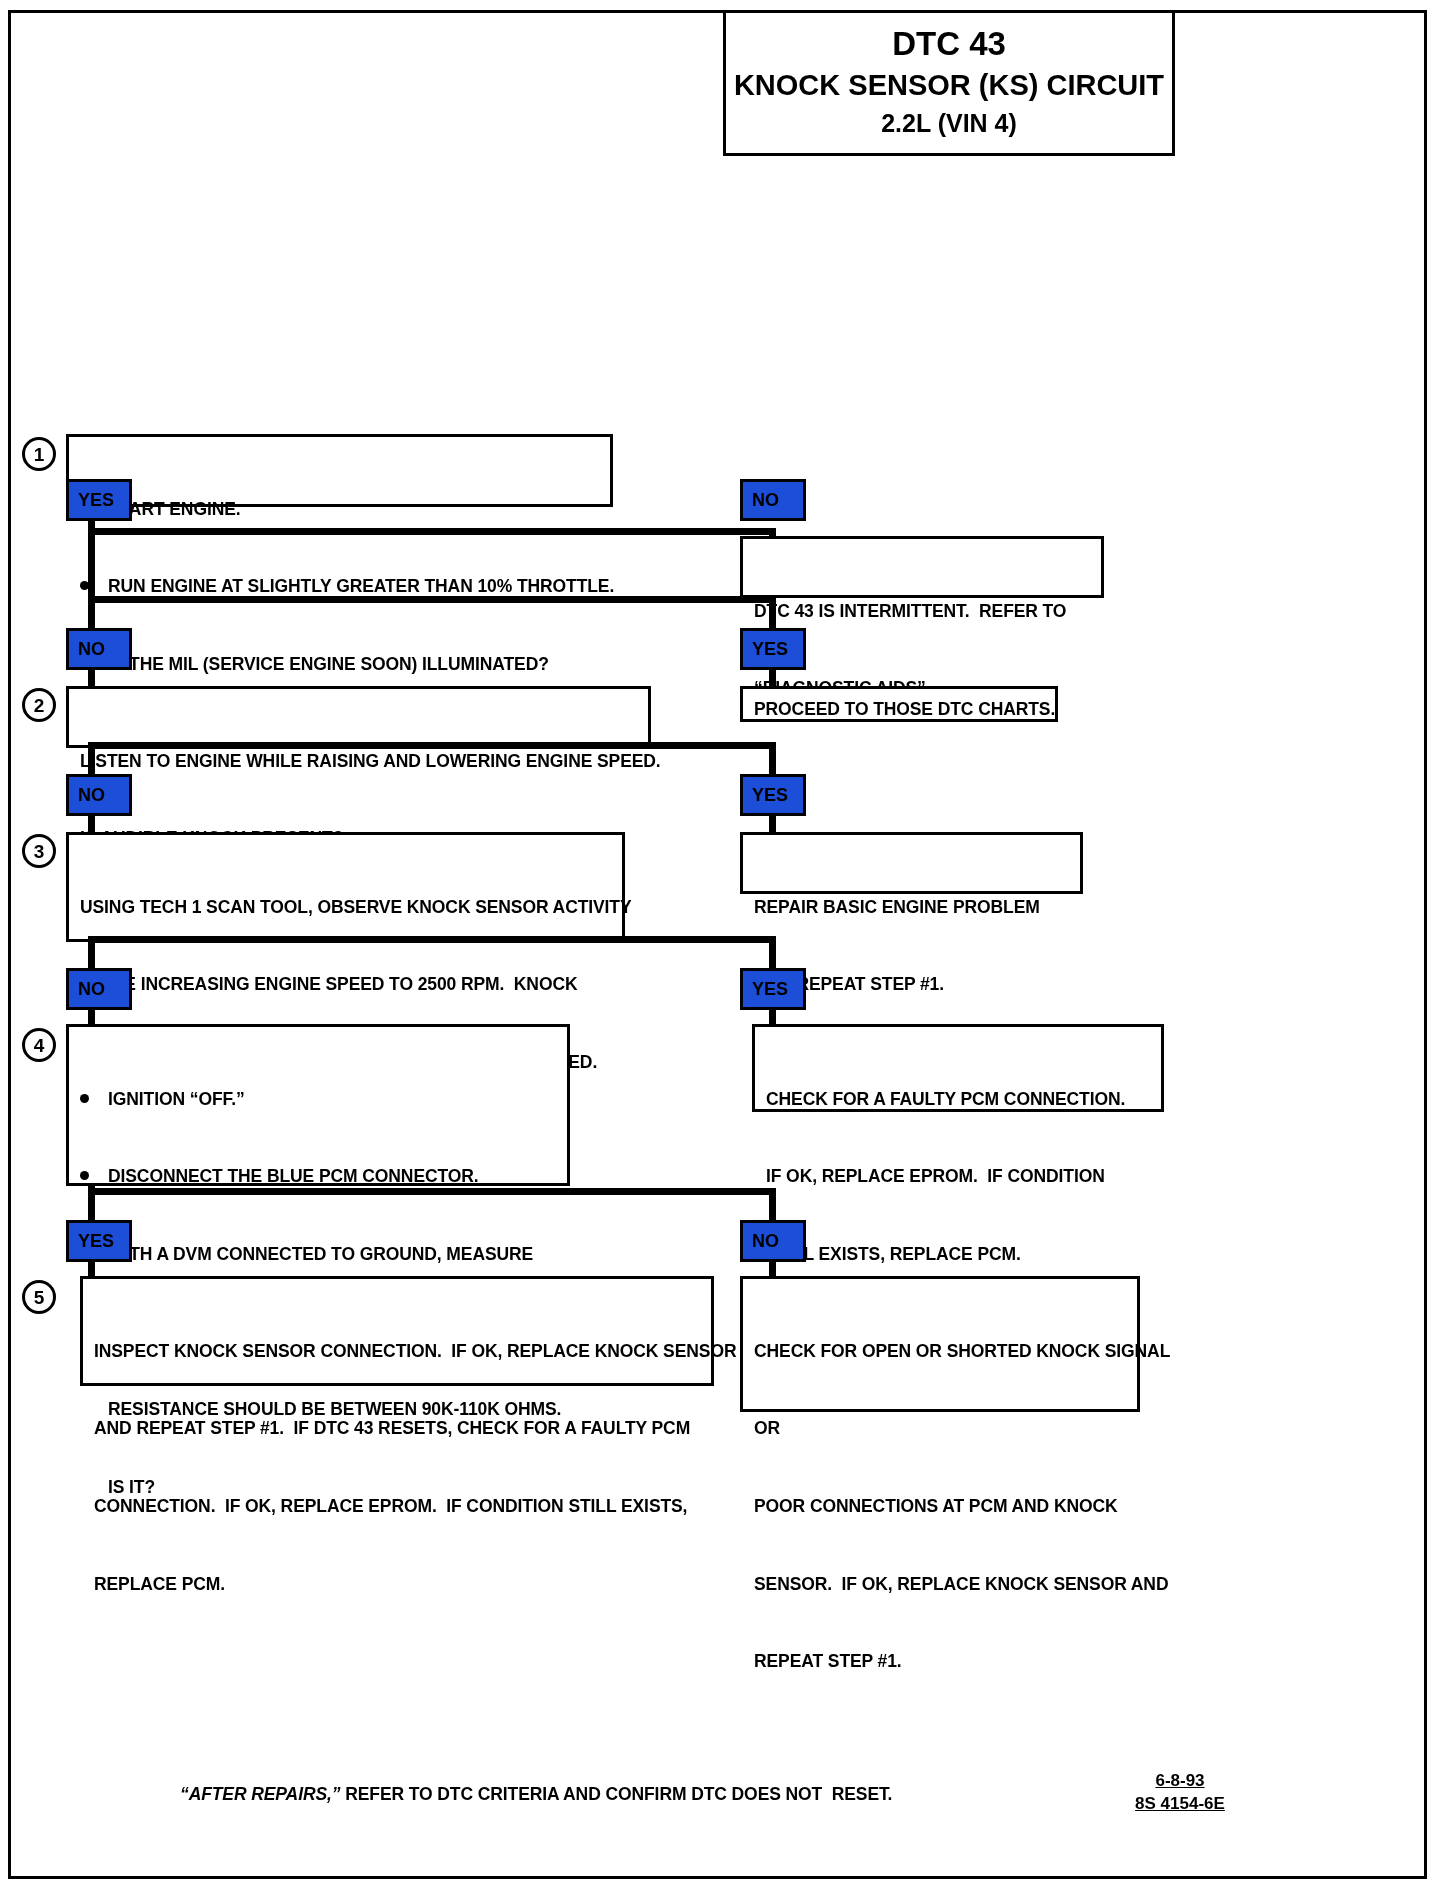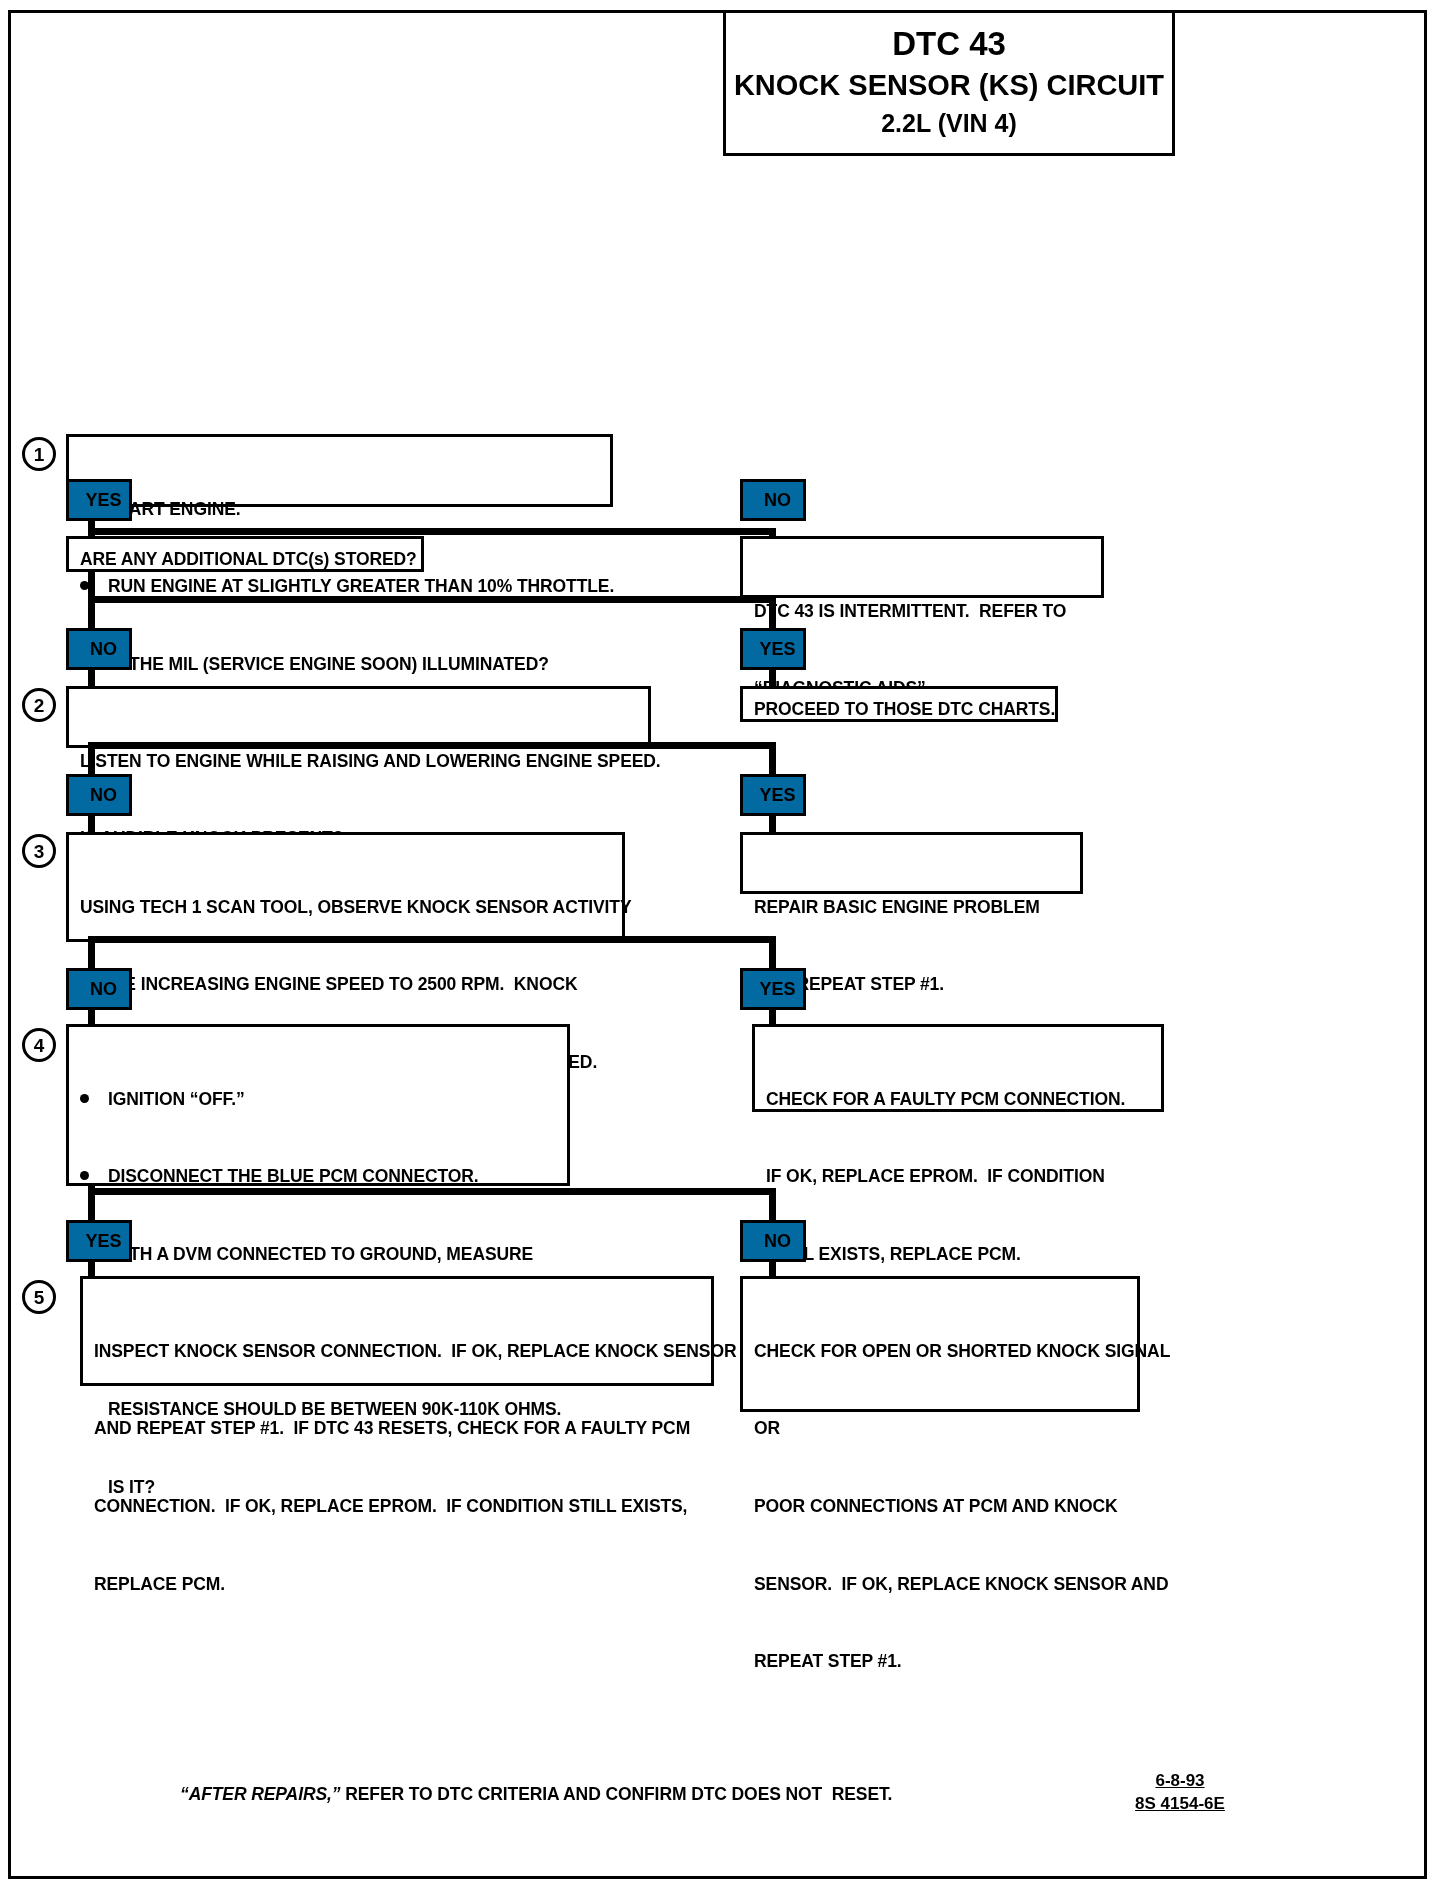--- a/index.html
+++ b/index.html
@@ -119,26 +119,26 @@
     font-weight: bold;
     text-align: center;
     line-height: 29px;
   }
 
   
   .chip {
     position: absolute;
     box-sizing: border-box;
     border: 3px solid #000;
-    background: #0369a1;
+    background: #1d4ed8;
     width: 66px;
     height: 42px;
     font-size: 18px;
     font-weight: bold;
-    text-align: center;
+    text-align: left;
     line-height: 36px;
     padding-left: 9px;
   }
 
   
   .vline {
     position: absolute;
     background: #000;
     width: 7px;
   }
@@ -197,23 +197,20 @@
   </div>
 
   <div class="vline" style="left:88px; top:507px; height:28px;"></div>
   <div class="hline" style="left:88px; top:528px; width:688px;"></div>
   <div class="vline" style="left:88px; top:528px; height:52px;"></div>
   <div class="vline" style="left:769px; top:528px; height:52px;"></div>
 
   <div class="chip" style="left:66px; top:479px;">YES</div>
   <div class="chip" style="left:740px; top:479px;">NO</div>
 
-  <div class="node" style="left:66px; top:536px; width:358px; height:36px;">
-    <div class="node-text"><span class="bline">ARE ANY ADDITIONAL DTC(s) STORED?</span></div>
-  </div>
 
   <div class="node" style="left:740px; top:536px; width:364px; height:62px;">
     <div class="node-text">
       <span class="bline">DTC 43 IS INTERMITTENT.  REFER TO</span>
       <span class="bline">“DIAGNOSTIC AIDS”.</span>
     </div>
   </div>
 
   <div class="vline" style="left:88px; top:572px; height:28px;"></div>
   <div class="hline" style="left:88px; top:596px; width:688px;"></div>

